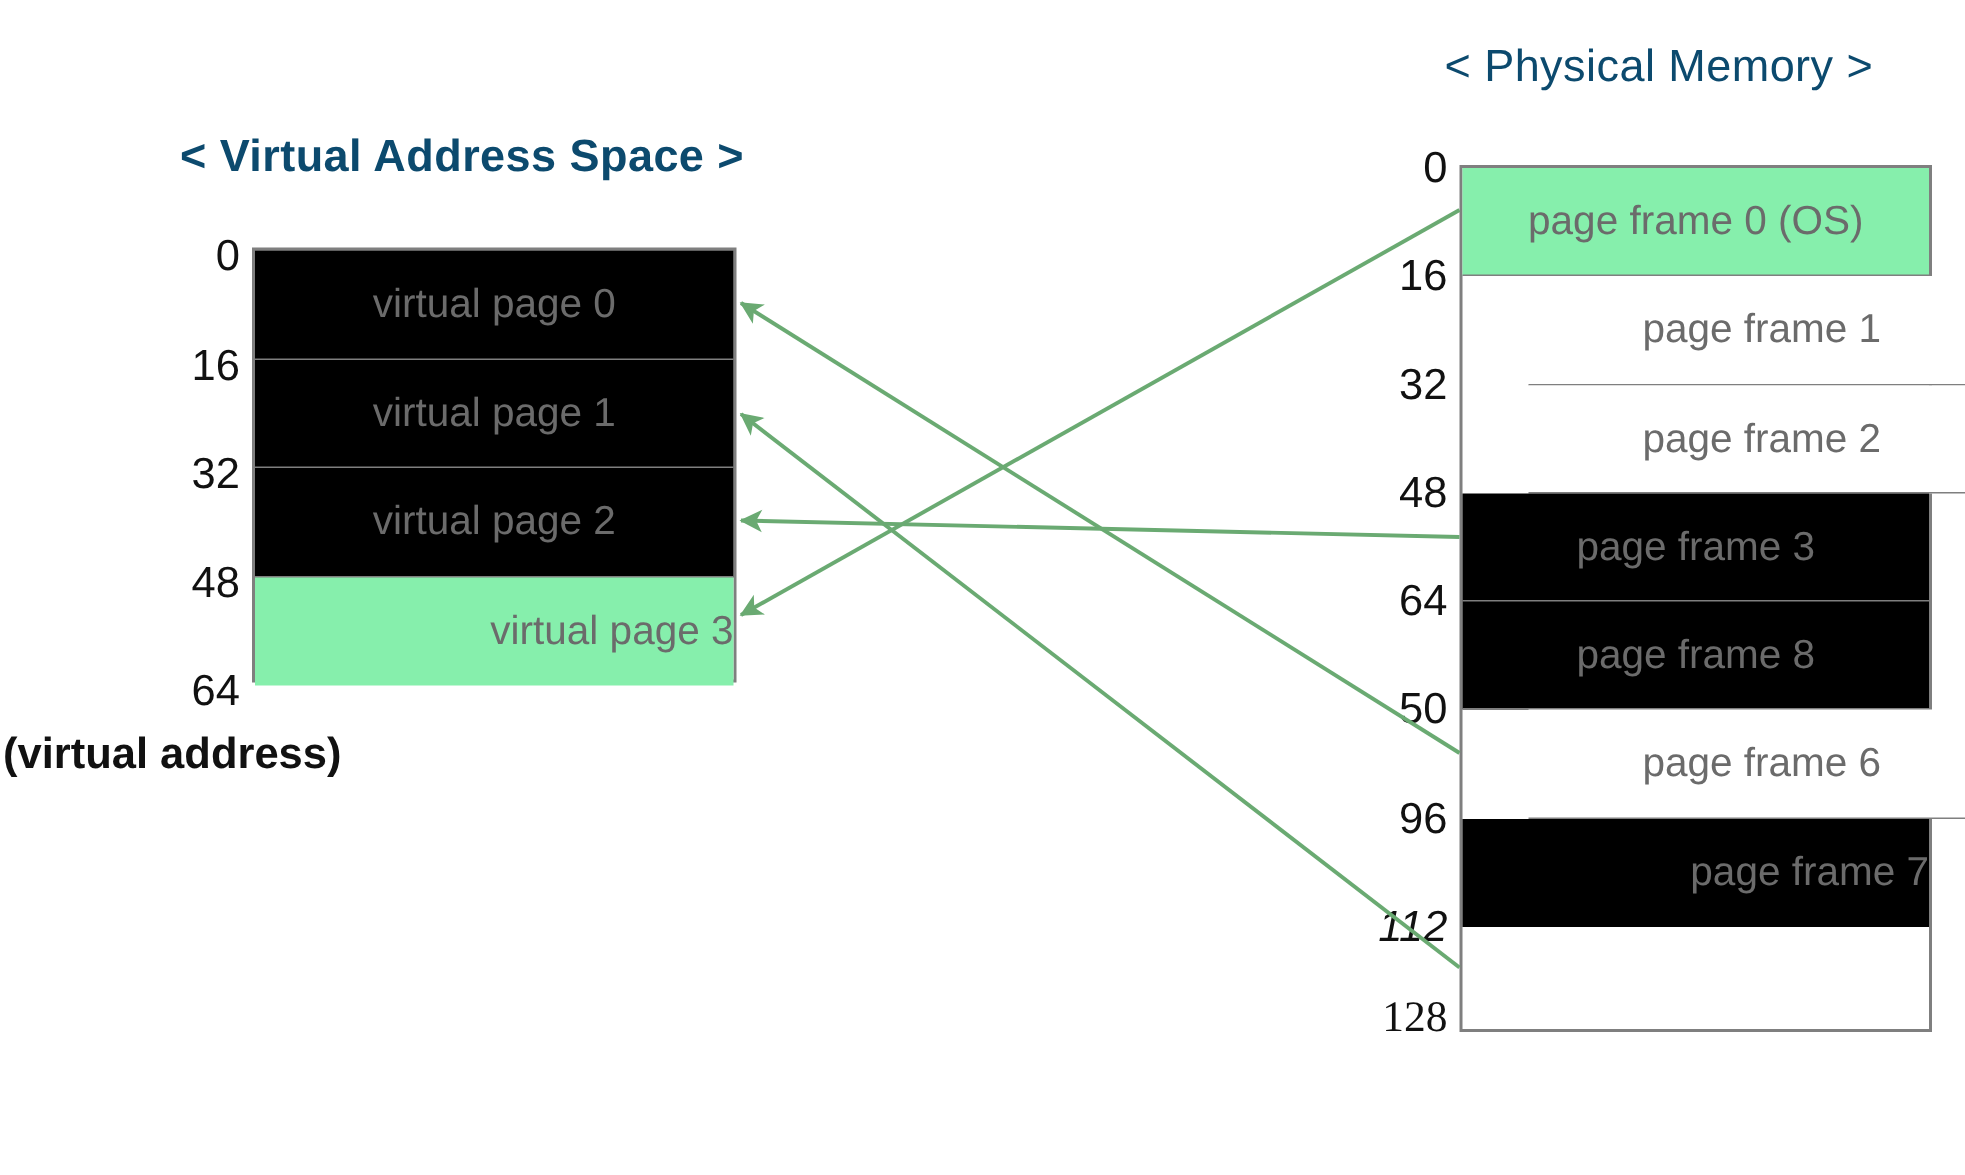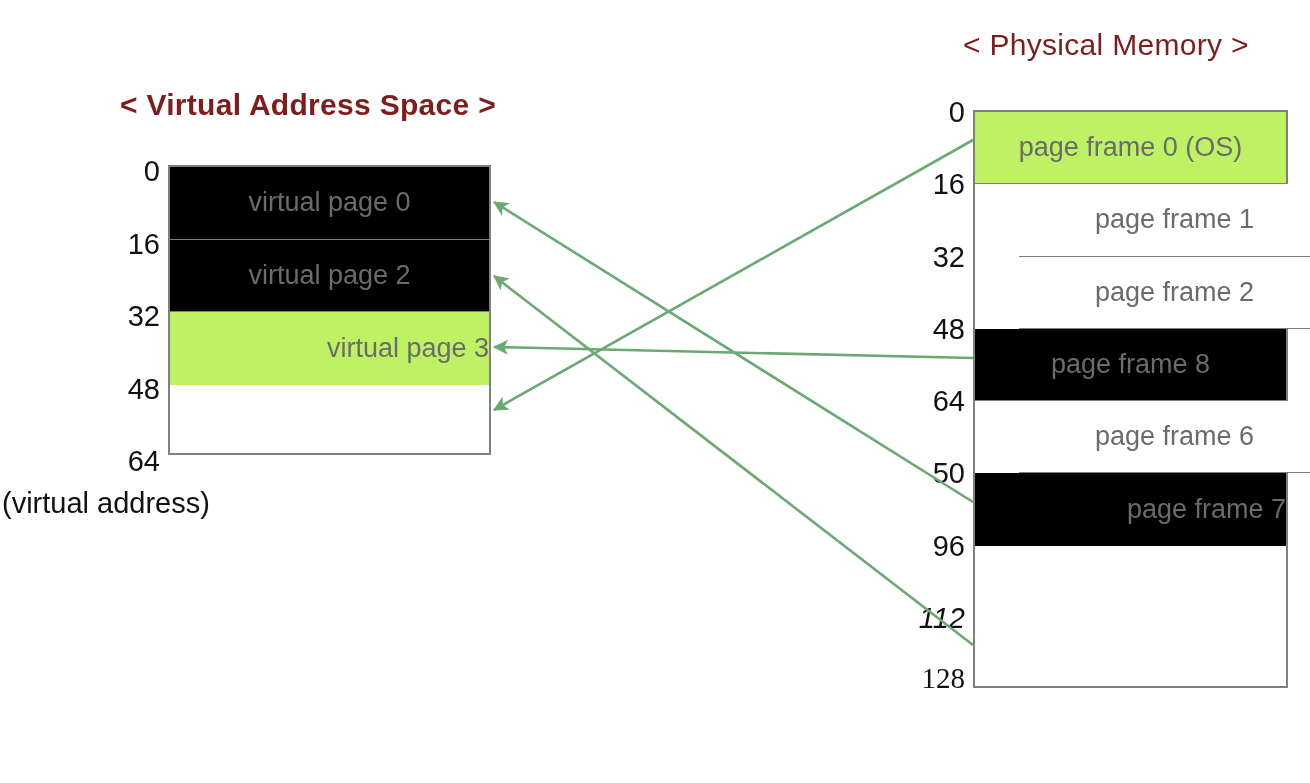--- a/index.html
+++ b/index.html
@@ -8,21 +8,21 @@
     background:#ffffff;
     font-family:"Liberation Sans",sans-serif;
     position:relative;
     overflow:hidden;
   }
   #stage{position:absolute;left:0;top:0;width:1310px;height:783px;}
 
   .title{
     position:absolute;
     font-size:30px;
-    color:#7f1d1d;
+    color:#0c4a6e;
     white-space:nowrap;
     letter-spacing:0.3px;
   }
   #vtitle{left:120px;top:88px;font-weight:bold;}
   #ptitle{left:963px;top:28px;}
 
   .mem-table{
     position:absolute;
     box-sizing:border-box;
     border:2px solid #7f7f7f;
@@ -39,40 +39,40 @@
     border-bottom:1px solid #7f7f7f;
     color:#6b6b6b;
     font-size:27px;
     white-space:nowrap;
   }
   .mem-row:last-child{border-bottom:none;justify-content:flex-end;}
   #virtual-table .mem-row{height:72.5px;}
   #physical-table .mem-row{height:72.25px;}
 
   .fill-tan{background:#000000;}
-  .fill-green{background:#bef264;}
+  .fill-green{background:#86efac;}
   .fill-white{background:#ffffff;margin-left:44px;}
 
   .addr{
     position:absolute;
     font-size:29px;
     color:#111111;
     text-align:right;
     white-space:nowrap;
   }
   .vaddr{width:60px;left:100px;}
   .paddr{width:70px;left:895px;}
 
   .caption{
     position:absolute;
     font-size:29px;
     color:#111111;
     white-space:nowrap;
   }
-  #vcaption{left:2px;top:487px;}
+  #vcaption{left:2px;top:487px;font-weight:bold;}
   #pcaption{left:795px;top:718px;}
 
   #arrow-layer{
     position:absolute;left:0;top:0;
     width:1310px;height:783px;
     pointer-events:none;
   }
 </style>
 </head>
 <body>
@@ -81,36 +81,42 @@
 
   <div class="title" id="vtitle">&lt; Virtual Address Space &gt;</div>
 
   <div class="title" id="ptitle">&lt; Physical Memory &gt;</div>
 
   <div class="mem-table" id="virtual-table">
       <div class="mem-row fill-tan">
         <span>virtual page 0</span>
       </div>
       <div class="mem-row fill-tan">
+        <span>virtual page 1</span>
+      </div>
+      <div class="mem-row fill-tan">
         <span>virtual page 2</span>
       </div>
       <div class="mem-row fill-green">
         <span>virtual page 3</span>
       </div>
     </div>
 
   <div class="mem-table" id="physical-table">
       <div class="mem-row fill-green">
         <span>page frame 0 (OS)</span>
       </div>
       <div class="mem-row fill-white">
         <span>page frame 1</span>
       </div>
       <div class="mem-row fill-white">
         <span>page frame 2</span>
+      </div>
+      <div class="mem-row fill-tan">
+        <span>page frame 3</span>
       </div>
       <div class="mem-row fill-tan">
         <span>page frame 8</span>
       </div>
       <div class="mem-row fill-white">
         <span>page frame 6</span>
       </div>
       <div class="mem-row fill-tan">
         <span>page frame 7</span>
       </div>

